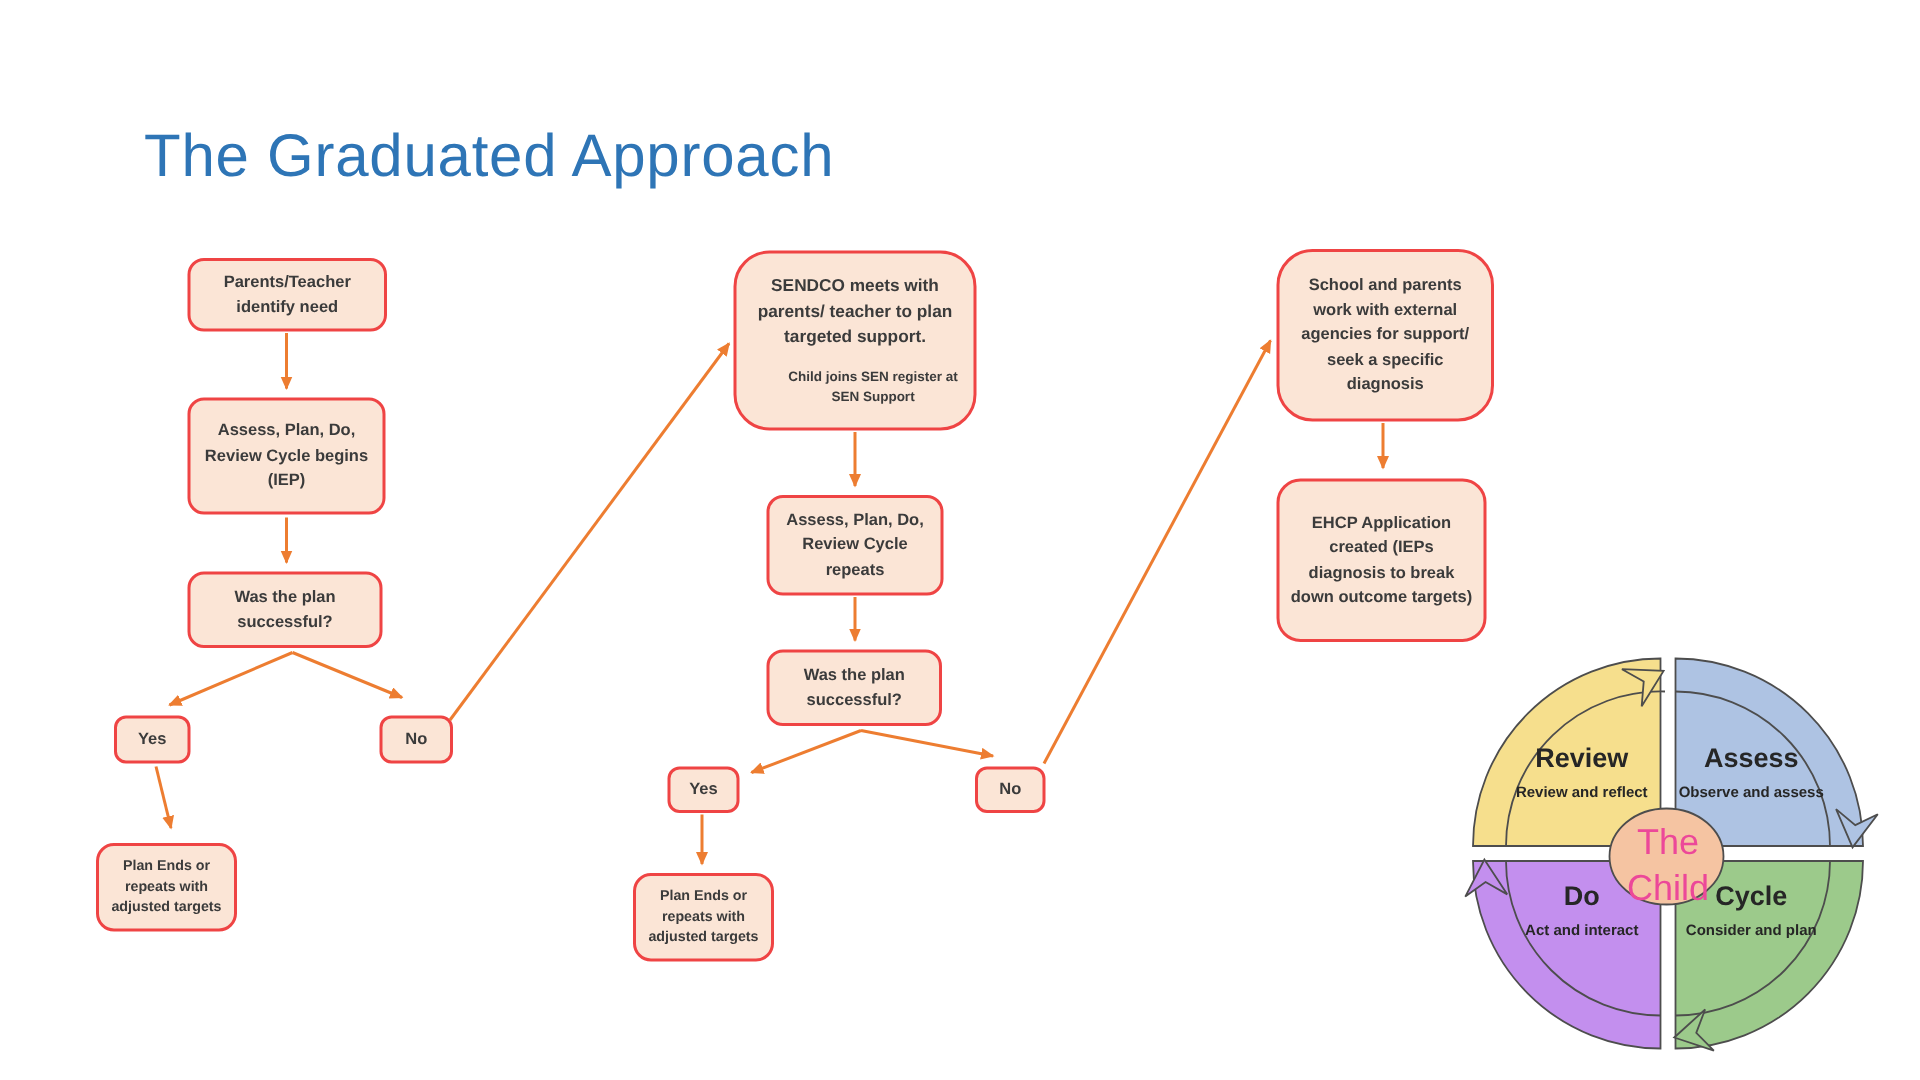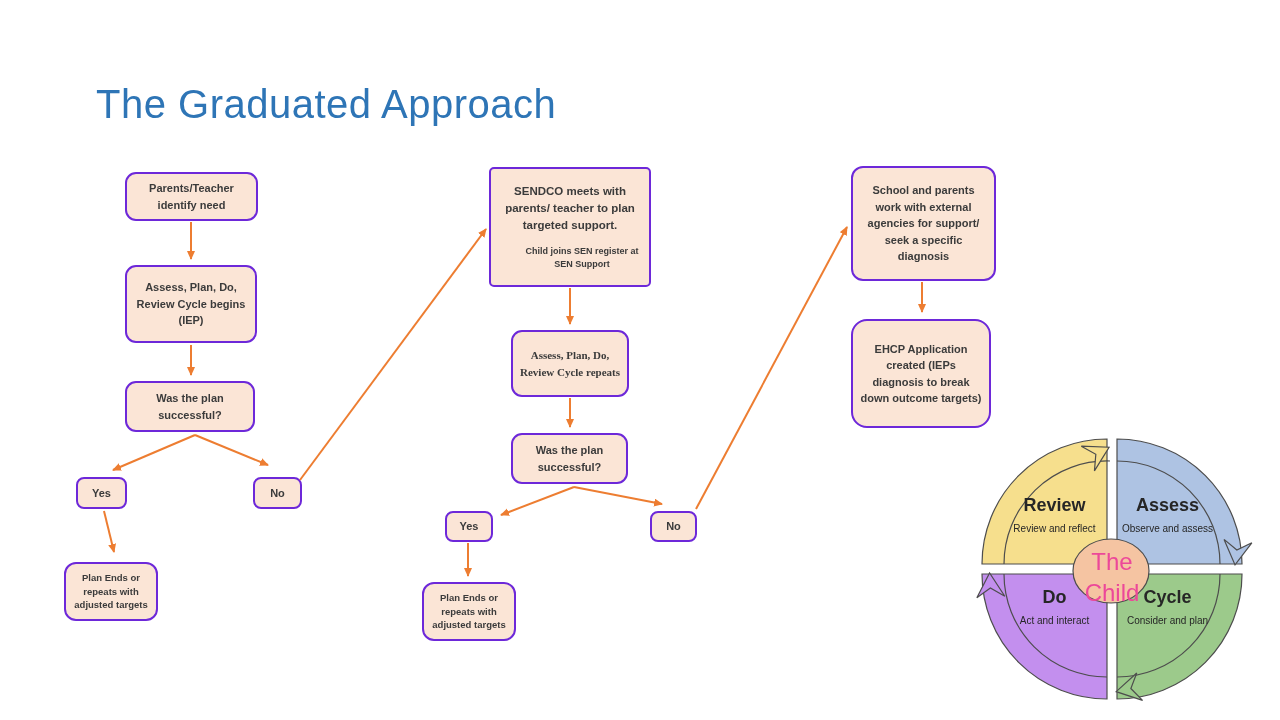--- a/index.html
+++ b/index.html
@@ -7,67 +7,67 @@
               font-family:"Liberation Sans", sans-serif; }
   .slide { position:relative; width:1280px; height:573px; background:#ffffff; }
 
   .slide-title {
     position:absolute; left:96px; top:82px;
     font-size:40px; font-weight:400; color:#2E75B6; letter-spacing:0.5px;
     white-space:nowrap;
   }
 
   .fbox {
-    position:absolute; background:#FBE5D6; border:2px solid #6d28d9;
+    position:absolute; background:#FBE5D6; border:2px solid #ef4444;
     border-radius:11px; display:flex; flex-direction:column;
     align-items:center; justify-content:center; text-align:center;
     font-weight:bold; color:#3B3B3B; font-size:11px; line-height:1.5;
     padding:4px 7px;
   }
   .fbox.small { border-radius:8px; }
   .fbox .sub { margin-top:11px; font-size:9px; line-height:1.45;margin-left:24px; }
   .fbox.endbox { font-size:9.5px; line-height:1.45; border-radius:12px; }
 
   svg.overlay { position:absolute; left:0; top:0; width:1280px; height:720px;
                 pointer-events:none; }
 
   .qlabel { position:absolute; text-align:center; color:#262626; }
   .qtitle { font-size:18px; font-weight:700; line-height:1.1; }
-  .qsub   { font-size:10px; font-weight:normal; margin-top:7px; }
+  .qsub   { font-size:10px; font-weight:bold; margin-top:7px; }
 
   .child-label {
     position:absolute; left:1073px; top:546px; width:78px;
     text-align:center; font-size:24px; line-height:1.3; color:#ec4899;
   }
 </style>
 </head>
 <body>
 
 <div class="slide">
 
   <div class="slide-title">The Graduated Approach</div>
 
   <div class="fbox" style="left:125px; top:172px; width:133px; height:49px;">Parents/Teacher identify need</div>
   <div class="fbox" style="left:125px; top:265px; width:132px; height:78px;">Assess, Plan, Do, Review Cycle begins (IEP)</div>
   <div class="fbox" style="left:125px; top:381px; width:130px; height:51px;">Was the plan successful?</div>
   <div class="fbox small" style="left:76px; top:477px; width:51px; height:32px;">Yes</div>
   <div class="fbox small" style="left:253px; top:477px; width:49px; height:32px;">No</div>
   <div class="fbox endbox" style="left:64px; top:562px; width:94px; height:59px;">Plan Ends or repeats with adjusted targets</div>
 
-  <div class="fbox" style="left:489px; top:167px; width:162px; height:120px; font-size:11.5px; border-radius:5px;">
+  <div class="fbox" style="left:489px; top:167px; width:162px; height:120px; font-size:11.5px; border-radius:24px;">
     <div>SENDCO meets with parents/ teacher to plan targeted support.</div>
     <div class="sub">Child joins SEN register at SEN Support</div>
   </div>
-  <div class="fbox" style="left:511px; top:330px; width:118px; height:67px;font-family:Liberation Serif, serif;">Assess, Plan, Do, Review Cycle repeats</div>
+  <div class="fbox" style="left:511px; top:330px; width:118px; height:67px;">Assess, Plan, Do, Review Cycle repeats</div>
   <div class="fbox" style="left:511px; top:433px; width:117px; height:51px;">Was the plan successful?</div>
   <div class="fbox small" style="left:445px; top:511px; width:48px; height:31px;">Yes</div>
   <div class="fbox small" style="left:650px; top:511px; width:47px; height:31px;">No</div>
   <div class="fbox endbox" style="left:422px; top:582px; width:94px; height:59px;">Plan Ends or repeats with adjusted targets</div>
 
-  <div class="fbox" style="left:851px; top:166px; width:145px; height:115px; border-radius:12px;">School and parents work with external agencies for support/ seek a specific diagnosis</div>
+  <div class="fbox" style="left:851px; top:166px; width:145px; height:115px; border-radius:24px;">School and parents work with external agencies for support/ seek a specific diagnosis</div>
   <div class="fbox" style="left:851px; top:319px; width:140px; height:109px; border-radius:16px;">EHCP Application created (IEPs diagnosis to break down outcome targets)</div>
 
   <svg class="overlay" viewBox="0 0 1280 720">
     <defs>
       <marker id="ah" markerUnits="userSpaceOnUse" markerWidth="12" markerHeight="12" refX="8" refY="4" orient="auto">
         <path d="M0,0 L9,4 L0,8 Z" fill="#ED7D31"></path>
       </marker>
     </defs>
 
     <g stroke="#ED7D31" stroke-width="2" fill="none">

